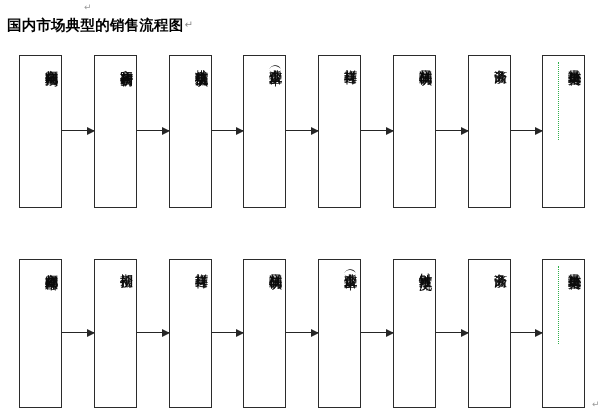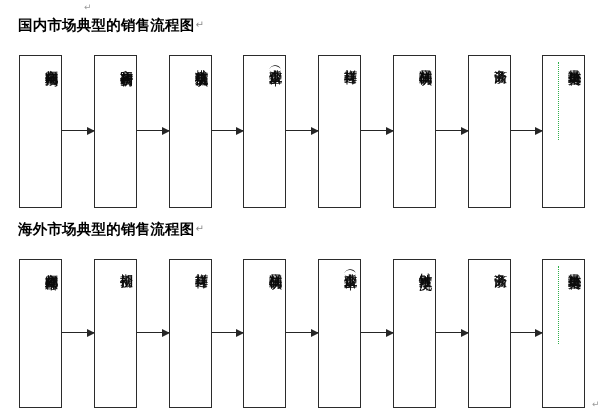--- a/index.html
+++ b/index.html
@@ -19,21 +19,21 @@
   .page {
     position: absolute;
     inset: 0;
     width: 600px;
     height: 418px;
   }
 
   
   .section-title {
     position: absolute;
-    left: 18px;
+    left: 7px;
     font-size: 14.5px;
     font-weight: bold;
     letter-spacing: 0.2px;
     white-space: nowrap;
     line-height: 1;
     color: #000;
   }
   .section-title .pilcrow {
     font-weight: normal;
     font-size: 10px;
@@ -168,23 +168,20 @@
       <div class="flow-box" style="left: 468px;">
         <div class="box-text">商务洽谈</div>
       </div>
       <div class="arrow" style="left: 511px; width: 31px;"></div>
       <div class="flow-box" style="left: 542px;">
         <div class="box-text">小批量试单与转大量</div>
         <div class="squiggle" style="left: 14.5px;"></div>
       </div>
     </div>
 
-  <div class="section-title" id="title-overseas">
-    <span>海外市场典型的销售流程图</span><span class="pilcrow">↵</span>
-  </div>
 
   <div class="flow-row" id="row-overseas">
       <div class="flow-box" style="left: 19px;">
         <div class="box-text">客户规划与邮件联络</div>
       </div>
       <div class="arrow" style="left: 62px; width: 32px;"></div>
       <div class="flow-box" style="left: 94px;">
         <div class="box-text">初期报价</div>
       </div>
       <div class="arrow" style="left: 137px; width: 32px;"></div>

